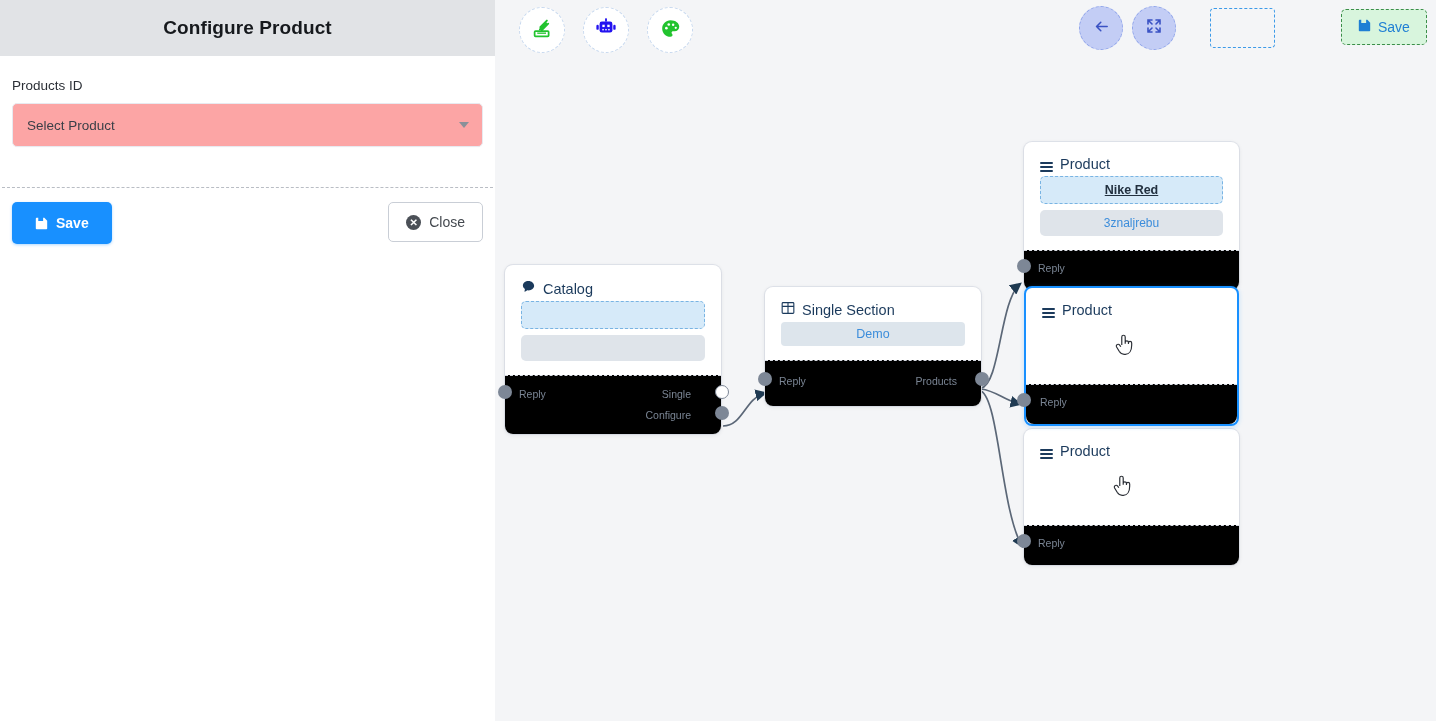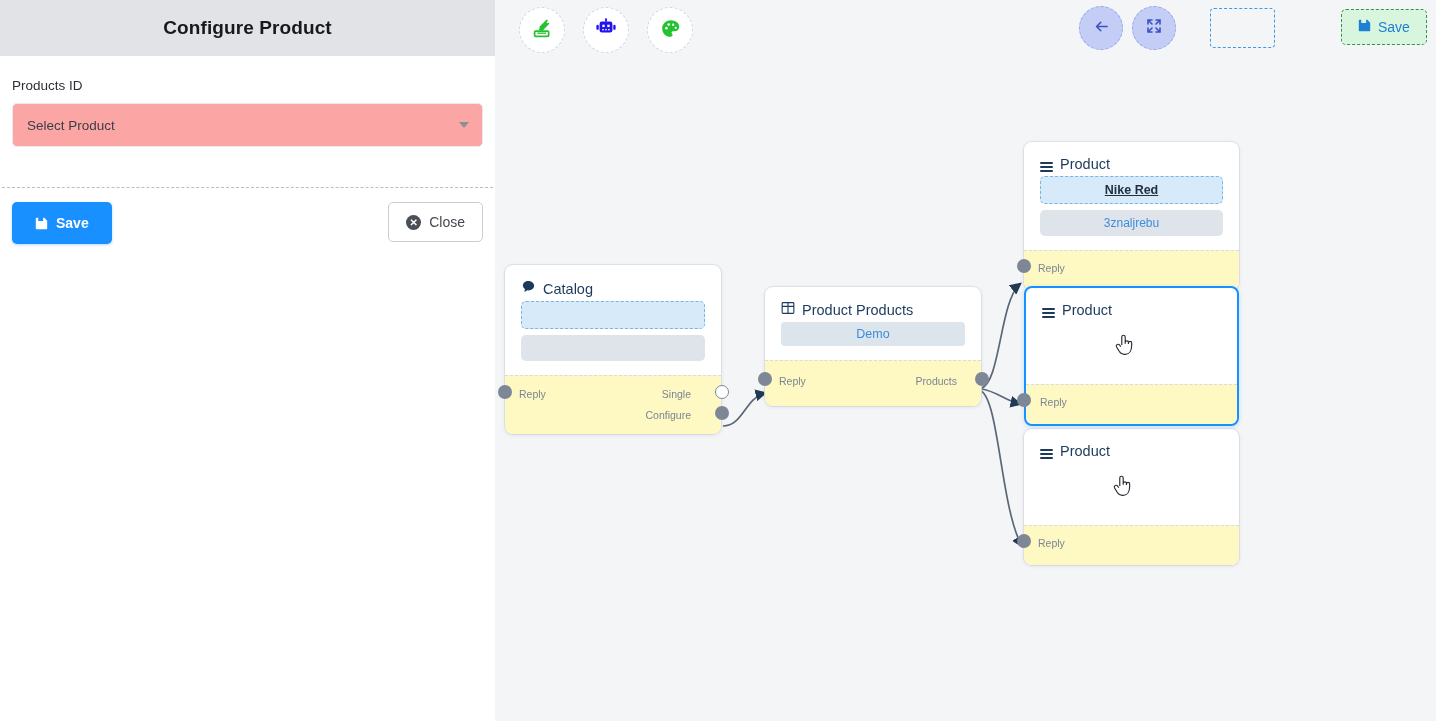--- a/index.html
+++ b/index.html
@@ -203,21 +203,21 @@
     padding: 14px 16px 4px 16px;
     font-size: 14.5px;
     color: #1b3a5c;
     font-weight: 500;
   }
   .node-body {
     padding: 0 16px 14px 16px;
   }
   .node-footer {
     border-top: 1px dashed #d7dbe2;
-    background: #fef9c3;
+    background: #000000;
     border-radius: 0 0 8px 8px;
     height: 42px;
     position: relative;
   }
   .port-label {
     position: absolute;
     font-size: 10.5px;
     color: #7a8594;
   }
   .port-dot {
@@ -431,21 +431,21 @@
   </div>
 
   <div class="node" style="left:270px; top:287px; width:216px;">
     <div class="node-head">
       <span>
         <svg width="14" height="14" viewBox="0 0 24 24">
           <rect x="2" y="2.8" width="20" height="18.4" rx="1.6" fill="none" stroke="#1b3a5c" stroke-width="1.9"></rect>
           <path d="M2 9.2h20M12 3v18" stroke="#1b3a5c" stroke-width="1.9"></path>
         </svg>
       </span>
-      <span>Product Products</span>
+      <span>Single Section</span>
     </div>
     <div class="node-body">
       <div class="demo-chip">Demo</div>
     </div>
     <div class="node-footer" style="height:46px;">
       <span class="port-label" style="left:14px; top:14px;">Reply</span>
       <span class="port-dot" style="left:-7px; top:11px;"></span>
       <span class="port-label" style="right:24px; top:14px;">Products</span>
       <span class="port-dot" style="right:-8px; top:11px;"></span>
     </div>

